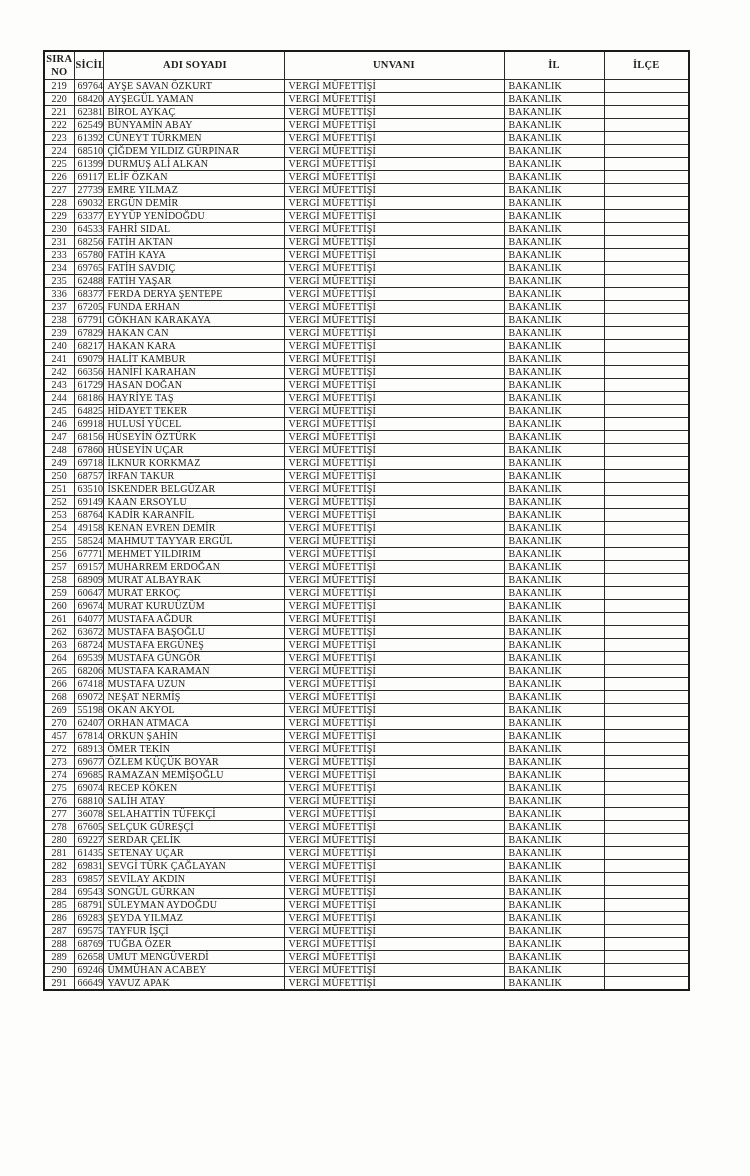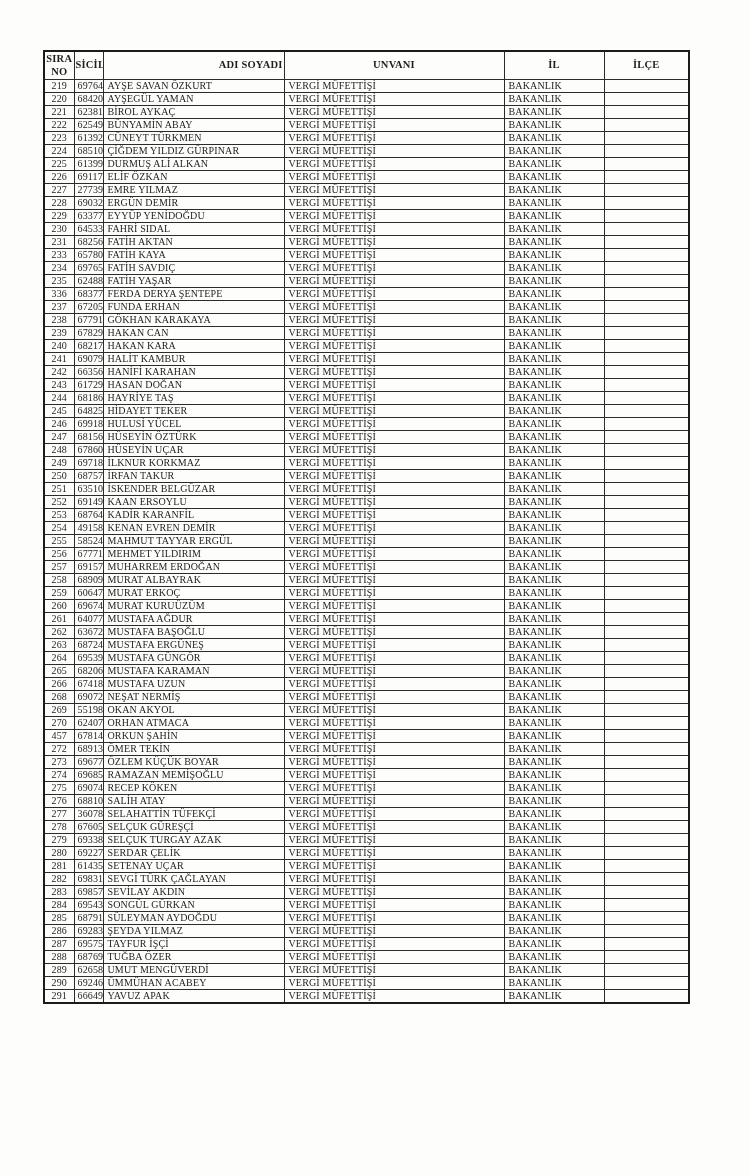--- a/index.html
+++ b/index.html
@@ -32,21 +32,21 @@
   thead th {
     height:27px;
     font-size:10.5px;
     font-weight:bold;
     text-align:center;
     line-height:1.15;
     padding:0 1px;
     letter-spacing:0.2px;
     border-bottom:2px solid #1b1b1b;
   }
-  thead th.h-ad { text-align:right; padding-left:4px; }
+  thead th.h-ad { text-align:center; padding-left:4px; }
   thead th.h-sira { white-space:normal; }
   tbody td {
     height:12px;
     font-size:10px;
     line-height:12px;
     padding:0 1px;
     letter-spacing:0.15px;
   }
   td.c-no   { text-align:center; }
   td.c-sicil{ text-align:left; padding-left:3px; }
@@ -537,28 +537,20 @@
         </tr>
         <tr>
           <td class="c-no">278</td>
           <td class="c-sicil">67605</td>
           <td class="c-ad">SELÇUK GÜREŞÇİ</td>
           <td class="c-unvan">VERGİ MÜFETTİŞİ</td>
           <td class="c-il">BAKANLIK</td>
           <td class="c-ilce"></td>
         </tr>
         <tr>
-          <td class="c-no">279</td>
-          <td class="c-sicil">69338</td>
-          <td class="c-ad">SELÇUK TURGAY AZAK</td>
-          <td class="c-unvan">VERGİ MÜFETTİŞİ</td>
-          <td class="c-il">BAKANLIK</td>
-          <td class="c-ilce"></td>
-        </tr>
-        <tr>
           <td class="c-no">280</td>
           <td class="c-sicil">69227</td>
           <td class="c-ad">SERDAR ÇELİK</td>
           <td class="c-unvan">VERGİ MÜFETTİŞİ</td>
           <td class="c-il">BAKANLIK</td>
           <td class="c-ilce"></td>
         </tr>
         <tr>
           <td class="c-no">281</td>
           <td class="c-sicil">61435</td>

